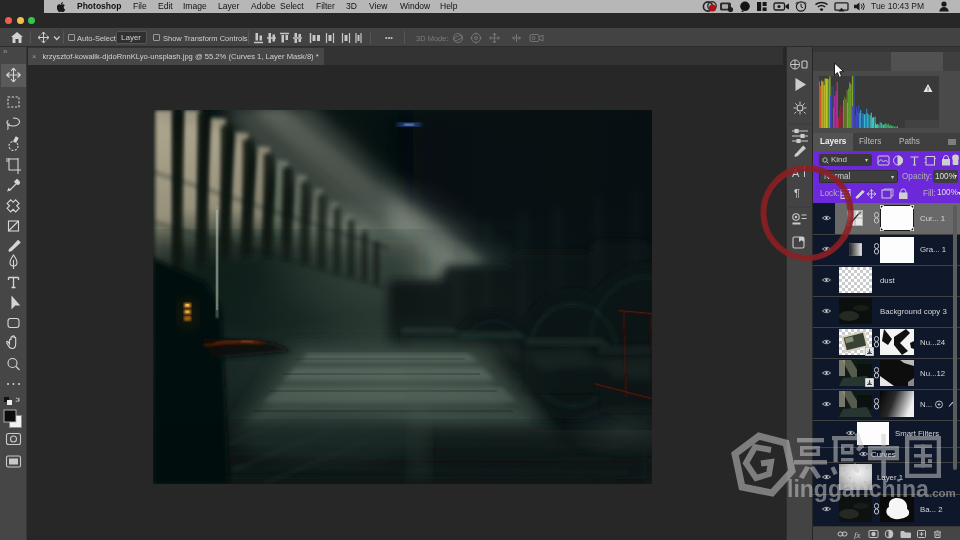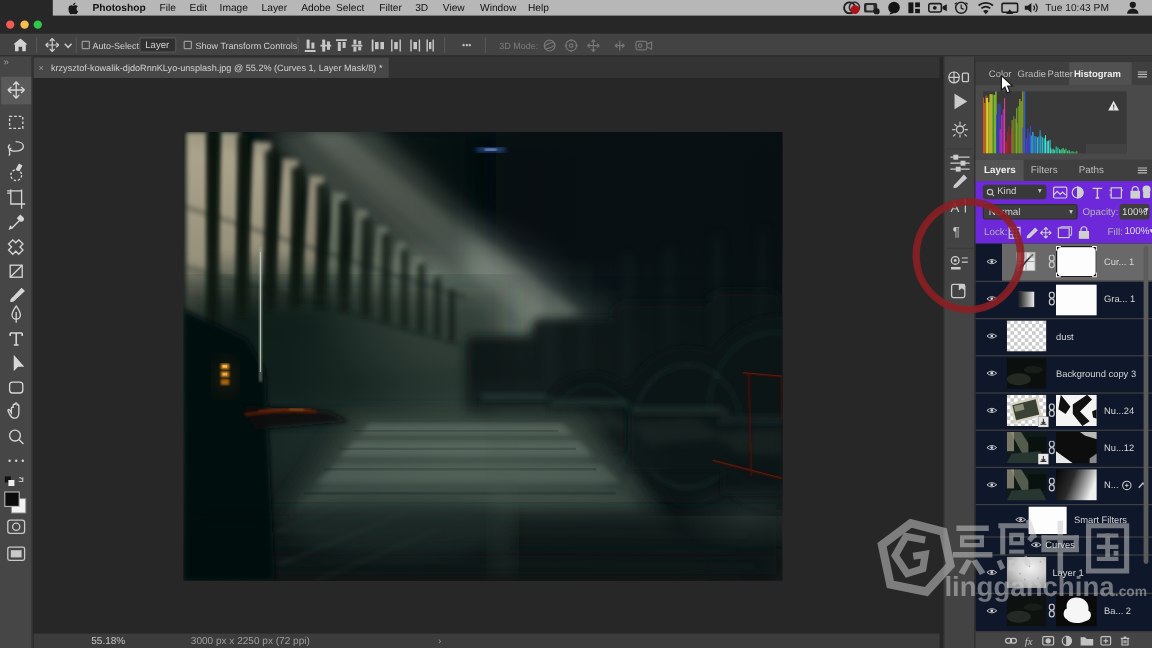--- a/index.html
+++ b/index.html
@@ -482,25 +482,20 @@
 
     <rect x="244" y="13" width="24" height="3.5" rx="1.7" fill="#3d6fd8" opacity="0.75" filter="url(#b2)"></rect>
     <rect x="251" y="14" width="10" height="1.6" fill="#9db9f0" opacity="0.9" filter="url(#b1)"></rect>
 
     <rect x="63" y="96" width="2.2" height="112" fill="#9cab9d" opacity="0.6" filter="url(#b1)"></rect>
     <rect x="63.6" y="100" width="0.8" height="100" fill="#dde6d8" opacity="0.8"></rect>
 
     <ellipse cx="470" cy="320" rx="60" ry="28" fill="url(#fog2)" opacity="0.5"></ellipse>
     <ellipse cx="180" cy="330" rx="90" ry="25" fill="#24332e" opacity="0.5" filter="url(#b8)"></ellipse>
   </svg>
-  <div id="statusbar">
-    <span style="position:absolute;left:48px;">55.18%</span>
-    <span style="position:absolute;left:131px;color:#9f9f9f;">3000 px x 2250 px (72 ppi)</span>
-    <span style="position:absolute;left:337px;color:#9f9f9f;">›</span>
-  </div>
 </div>
 
 <div class="abs" id="dockicons">
 <svg width="26" height="493" viewBox="0 0 26 493">
   <g stroke="#cccccc" fill="none" stroke-width="1.1">
 
     <path d="M8 13 a4.5 4.5 0 1 0 .1 0z M8 13 v9 M3.8 17.5 h8.6" stroke-width="1"></path>
     <rect x="15" y="14" width="5" height="7" rx="1"></rect>
 
     <path d="M9 32 l9 5.5 -9 5.5z" fill="#cccccc"></path>
@@ -535,29 +530,20 @@
 
 <svg class="abs" style="left:944px;top:48px;" width="12" height="5" viewBox="0 0 12 5">
   <path d="M1 0 l3 2.5 -3 2.5 M5 0 l3 2.5 -3 2.5" stroke="#9a9a9a" stroke-width="1" fill="none"></path>
 </svg>
 
 <div class="abs" id="panels">
   <div class="abs" style="left:0;top:0;width:147px;height:5px;background:#373737;"></div>
 
   <div class="abs" style="left:0;top:5px;width:147px;height:19px;background:#3f3f3f;"></div>
   <div class="abs" style="left:78px;top:5px;width:52px;height:19px;background:#515151;"></div>
-  <div class="abs" style="left:0;top:5px;width:147px;height:19px;color:#bdbdbd;font-size:7.9px;line-height:19px;">
-    <span style="position:absolute;left:11px;">Color</span>
-    <span style="position:absolute;left:35px;">Gradie</span>
-    <span style="position:absolute;left:60px;">Patter</span>
-    <span style="position:absolute;left:82px;color:#efefef;font-weight:bold;">Histogram</span>
-    <svg style="position:absolute;left:135px;top:7px;" width="8" height="6">
-          <path d="M0 1 h8 M0 3 h8 M0 5 h8" stroke="#bdbdbd" stroke-width="1"></path>
-        </svg>
-  </div>
 
   <div class="abs" style="left:0;top:24px;width:147px;height:62px;background:#4a4a4a;">
     <svg style="position:absolute;left:6px;top:5px;" width="120" height="52" viewBox="0 0 120 52">
       <rect width="120" height="52" fill="#393939"></rect>
       <rect x="86" y="44" width="34" height="8" fill="#424242"></rect>
       <rect x="0.0" y="5.3" width="0.9" height="46.7" fill="#e05a20"></rect>
           <rect x="1.1" y="9.9" width="0.9" height="42.1" fill="#e05a20"></rect>
           <rect x="2.3" y="3.6" width="0.9" height="48.4" fill="#e05a20"></rect>
           <rect x="2.5" y="5.6" width="0.9" height="46.4" fill="#c8d428"></rect>
           <rect x="3.5" y="5.3" width="0.9" height="46.7" fill="#d8cc24"></rect>

